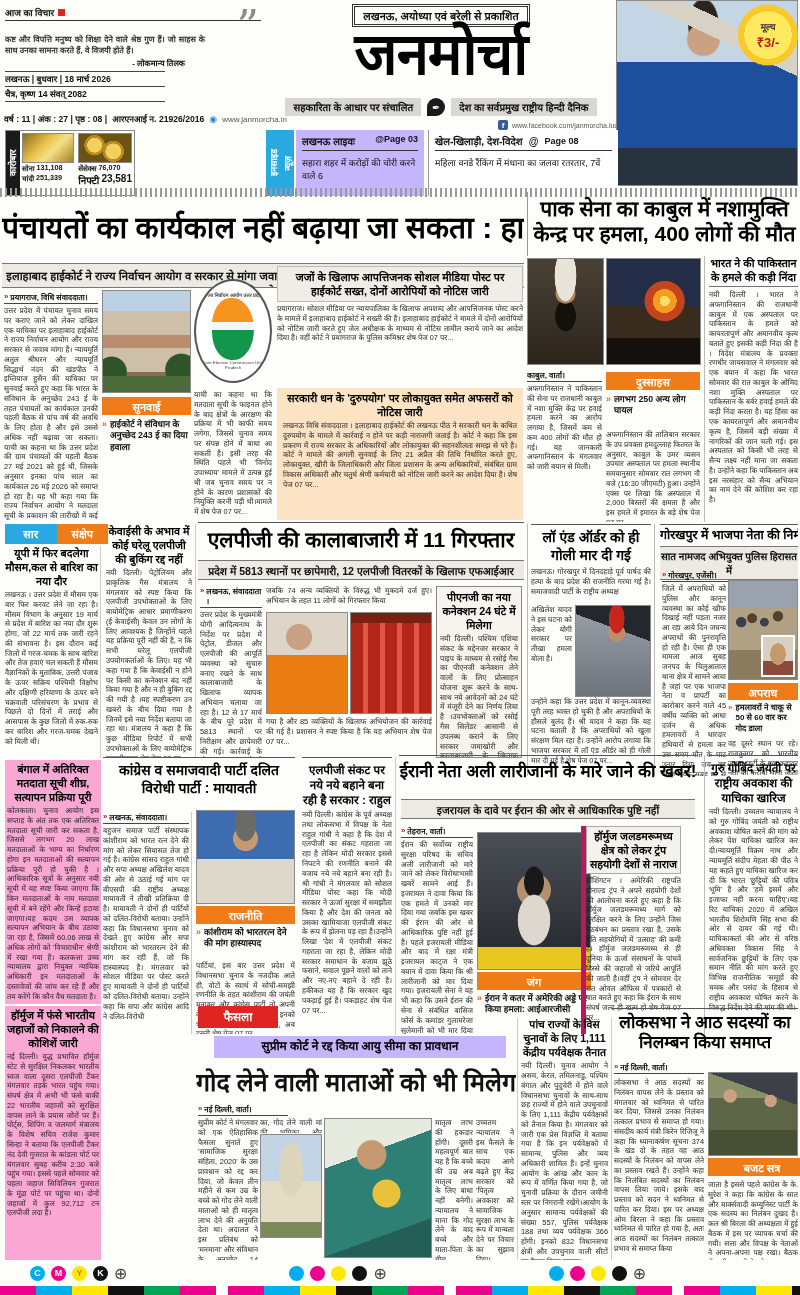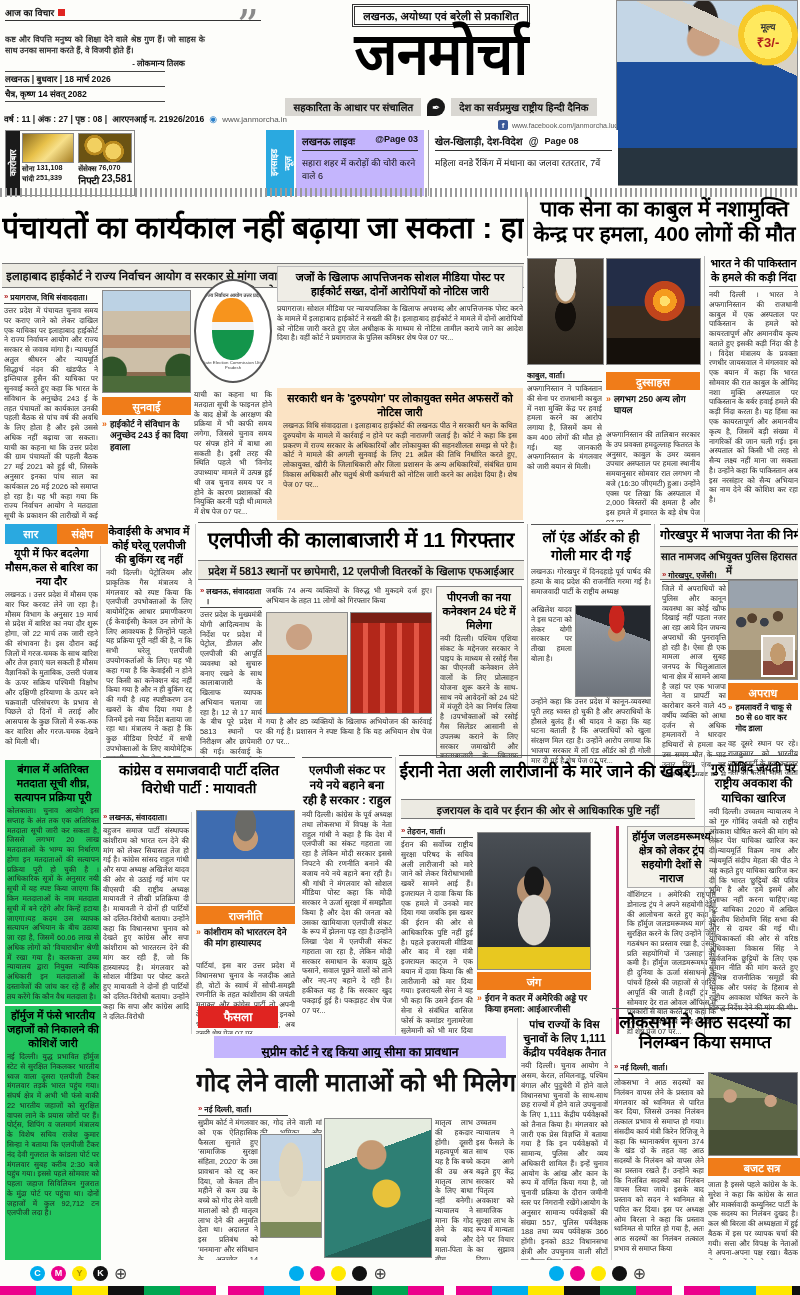--- a/index.html
+++ b/index.html
@@ -38,21 +38,21 @@
   .ph-akhilesh{background:radial-gradient(ellipse at 55% 14%,#c8251d 0 13%,transparent 14%),radial-gradient(circle at 55% 30%,#bd8f68 0 11%,transparent 12%),linear-gradient(200deg,#24282e 0 30%,transparent 30%),linear-gradient(180deg,#9aa0a8,#6e747c)}
   .ph-crime{background:radial-gradient(circle at 18% 42%,#3a3f49 0 6%,transparent 7%),radial-gradient(circle at 34% 38%,#55412e 0 6%,transparent 7%),radial-gradient(circle at 52% 42%,#3a3f49 0 6%,transparent 7%),radial-gradient(circle at 72% 36%,#55412e 0 6%,transparent 7%),linear-gradient(180deg,#9aa3ad 0 28%,#b0a184 28% 70%,#8c7c5f 70%)}
   .ph-victim{background:radial-gradient(ellipse at 50% 45%,#c29a6e 0 36%,transparent 37%),linear-gradient(180deg,#d8cfc2 0 62%,#8a4a3c 62%);border:2px solid #fff}
   .ph-mayawati{background:radial-gradient(ellipse at 50% 14%,#6a6a66 0 15%,transparent 16%),radial-gradient(circle at 50% 30%,#c59a73 0 15%,transparent 16%),linear-gradient(180deg,#3e6cb0 0 52%,#ded8cc 52%)}
   .ph-larijani{background:linear-gradient(0deg,#e8c820 0 16%,transparent 16%),radial-gradient(ellipse at 50% 64%,#dcd8d0 0 20%,transparent 21%),radial-gradient(ellipse at 50% 36%,#181818 0 12%,transparent 13%),radial-gradient(circle at 50% 42%,#b59070 0 17%,transparent 18%),linear-gradient(180deg,#4a4f55,#23272c)}
   .ph-parl{background:radial-gradient(circle at 24% 28%,#caa183 0 7%,transparent 8%),radial-gradient(circle at 70% 34%,#caa183 0 7%,transparent 8%),linear-gradient(200deg,#3c4048 0 28%,transparent 28%),linear-gradient(180deg,#8a9168 0 30%,#5d6647 30% 70%,#474f35 70%)}
   .ph-mother{background:radial-gradient(circle at 44% 26%,#c59a73 0 12%,transparent 13%),radial-gradient(circle at 58% 54%,#e8c23a 0 14%,transparent 15%),linear-gradient(160deg,#e5ecdf 0 28%,#2e7f74 28% 78%,#245f57 78%)}
   .ph-sc{background:radial-gradient(ellipse at 50% 34%,#ded5bd 0 28%,transparent 29%),linear-gradient(180deg,#c2d4e6 0 45%,#e4dcc4 45% 85%,#7c8a5a 85%)}
   .dots{background:repeating-linear-gradient(90deg,#9a9a9a 0 2px,transparent 2px 5px)}
   .ystrip{background:#c4b5fd}
-  .palebox{background:#22c55e}
+  .palebox{background:#f9a8d4}
   .peach{background:#fbe3c4}
 </style>
 </head>
 <body>
 
 <div class="page">
 
   <div class="abs" style="left:5px;top:6px;width:256px;height:104px">
     <div style="font-size:9px;font-weight:bold;border-bottom:1.5px solid #333;padding-bottom:1px;display:flex;gap:4px;align-items:center">
       <span>आज का विचार</span>
@@ -292,32 +292,32 @@
       </div>
     <div class="bt" style="height:190px">ईरान की सर्वोच्च राष्ट्रीय सुरक्षा परिषद के सचिव अली लारीजानी को मारे जाने को लेकर विरोधाभासी खबरें सामने आई हैं। इजरायल ने दावा किया कि एक हमले में उनको मार दिया गया जबकि इस खबर की ईरान की ओर से आधिकारिक पुष्टि नहीं हुई है। पहले इजरायली मीडिया और बाद में रक्षा मंत्री इजरायल काट्ज ने एक बयान में दावा किया कि श्री लारीजानी को मार दिया गया। इजरायली सेना ने यह भी कहा कि उसने ईरान की सेना से संबंधित बासिज फोर्स के कमांडर गुलामरेजा सुलेमानी को भी मार दिया है। ईरान ने इन दोनों दावों पर कुछ नहीं कहा है। इजरायल का दावा सामने आने</div>
   </div>
   <div class="abs ph ph-larijani" style="left:477px;top:832px;width:114px;height:138px"></div>
   <div class="abs badge" style="left:477px;top:972px;width:114px;height:18px">जंग</div>
   <div class="abs bul" style="left:477px;top:993px;width:114px;height:32px">
       <span class="a">»</span>
       <span>ईरान ने कतर में अमेरिकी अड्डे  पर किया हमला: आईआरजीसी</span>
     </div>
 
-  <div class="abs" style="left:616px;top:826px;width:100px;height:208px;border-left:3px solid #be185d;padding-left:8px">
+  <div class="abs" style="left:581px;top:826px;width:100px;height:208px;border-left:5px solid #be185d;padding-left:0">
     <div class="hdXS" style="border:1px solid #aaa;background:#f4f2ea;padding:2px">हॉर्मुज जलडमरूमध्य क्षेत्र को लेकर ट्रंप सहयोगी देशों से नाराज</div>
     <div class="bt" style="margin-top:2px;height:158px">वॉशिंगटन । अमेरिकी राष्ट्रपति डोनाल्ड ट्रंप ने  अपने सहयोगी देशों की आलोचना करते हुए कहा है कि हॉर्मुज जलडमरूमध्य मार्ग को सुरक्षित करने के लिए उन्होंने जिस गठबंधन का प्रस्ताव रखा है, उसके प्रति सहयोगियों में 'उत्साह' की कमी है। हॉर्मुज जलडमरूमध्य से ही दुनिया के ऊर्जा संसाधनों के पांचवें हिस्से की जहाजों से जरिये आपूर्ति की जाती है।वहीं ट्रंप ने सोमवार देर रात ओवल ऑफिस में पत्रकारों से बात करते हुए कहा कि ईरान के साथ संघर्ष जल्द ही खत्म हो शेष पेज 07 पर...</div>
   </div>
 
   <div class="abs" style="left:704px;top:755px;width:94px;height:280px;border-left:1px solid #bbb;padding-left:4px">
     <div class="hdXS" style="border-top:1.5px solid #555;padding-top:4px;font-size:11.6px">गुरु गोबिंद जयंती पर राष्ट्रीय अवकाश की याचिका खारिज</div>
     <div class="bt" style="margin-top:2px;height:218px">नयी दिल्ली। उच्चतम न्यायालय ने को गुरु गोबिंद जयंती को राष्ट्रीय अवकाश घोषित करने की मांग को लेकर पेश याचिका खारिज कर दी।न्यायमूर्ति विक्रम नाथ और न्यायमूर्ति संदीप मेहता की पीठ ने यह कहते हुए याचिका खारिज कर दी कि भारत 'छुट्टियों की पवित्र भूमि' है और 'हमें इसमें और इजाफा नहीं करना चाहिए'।यह रिट याचिका 2020 में अखिल भारतीय शिरोमणि सिंह सभा की ओर से दायर की गई थी।याचिकाकर्ता की ओर से वरिष्ठ अधिवक्ता विकास सिंह ने सार्वजनिक छुट्टियों के लिए एक समान नीति की मांग करते हुए विभिन्न राजनीतिक 'समूहों की चमक और पसंद' के हिसाब से राष्ट्रीय अवकाश घोषित करने के विरुद्ध निर्देश देने की मांग की थी।</div>
   </div>
 
   <div class="abs badge red" style="left:198px;top:1006px;width:80px;height:22px;font-size:12px">फैसला</div>
-  <div class="abs ystrip hdXS" style="left:214px;top:1036px;width:292px;height:22px;font-size:12px;padding-top:9px">सुप्रीम कोर्ट ने रद्द किया आयु सीमा का प्रावधान</div>
+  <div class="abs ystrip hdXS" style="left:214px;top:1036px;width:292px;height:22px;font-size:12px;padding-top:3px">सुप्रीम कोर्ट ने रद्द किया आयु सीमा का प्रावधान</div>
   <div class="abs" style="left:196px;top:1060px;width:320px;height:42px;font-size:25px;font-weight:bold;text-align:center;white-space:nowrap;padding-top:4px">गोद लेने वाली माताओं को भी मिलेगा मातृत्व लाभ</div>
   <div class="abs by" style="left:198px;top:1104px;width:90px;height:12px;display:flex;gap:2px">
       <span class="a" style="color:#b01c1c">»</span>
       <span>नई दिल्ली, वार्ता।</span>
     </div>
   <div class="abs bt" style="left:198px;top:1118px;width:60px;height:142px">सुप्रीम कोर्ट ने मंगलवार को एक ऐतिहासिक फैसला सुनाते हुए 'सामाजिक सुरक्षा संहिता, 2020' के उस प्रावधान को रद्द कर दिया, जो केवल तीन महीने से कम उम्र के बच्चे को गोद लेने वाली माताओं को ही मातृत्व लाभ देने की अनुमति देता था। अदालत ने इस प्रतिबंध को 'मनमाना' और संविधान के अनुच्छेद 14 (समानता का अधिकार) का उल्लंघन करार दिया है।न्यायमूर्ति जे.बी. पारदीवाला और न्यायमूर्ति आर. महादेवन की पीठ ने इस मामले की सुनवाई की। पीठ ने माना कि बच्चा तीन महीने से कम का हो या अधिक</div>
   <div class="abs ph ph-sc" style="left:260px;top:1134px;width:62px;height:104px"></div>
   <div class="abs ph ph-mother" style="left:324px;top:1118px;width:108px;height:140px"></div>
   <div class="abs bt" style="left:260px;top:1118px;width:62px;height:15px">का, गोद लेने वाली मां की भूमिका और जिम्मेदारियां एक समान होती हैं। गोद लिये गये बच्चे की जरूरतें जैविक बच्चे से अलग नहीं होतीं।न्यायालय ने कहा कि केवल बच्चे की उम्र के आधार पर माताओं के बीच भेदभाव करना कृत्रिम है और इसका कोई ठोस आधार नहीं है। न्यायालय ने इस बात पर जोर दिया कि देश में कानूनी रूप से गोद लेने की प्रक्रिया पूरी होने तक बच्चा अक्सर तीन महीने की उम्र पार कर चुका होता है। ऐसे में पुराना नियम अधिकतर माताओं को इस लाभ से वंचित कर रहा था।न्यायालय के इस फैसले का परिणाम यह होगा कि बच्चा गोद लेने वाली सभी माएं और 'कमीशनिंग मदर्स' (सरोगेसी के मामले में) बच्चे के सुपुर्दगी की तारीख से 12 सप्ताह के</div>
   <div class="abs bt" style="left:435px;top:1118px;width:38px;height:142px">मातृत्व लाभ की हकदार होंगी। दूसरी महत्वपूर्ण बात यह है कि बच्चे की उम्र अब मातृत्व लाभ के लिए बाधा नहीं बनेगी।न्यायालय ने माना कि गोद लेने के बाद बच्चे और माता-पिता के बीच भावनात्मक और मनोवैज्ञानिक तालमेल बिठाने के लिए शुरुआती समय और सरकारी सहायता अनिवार्य है।</div>

